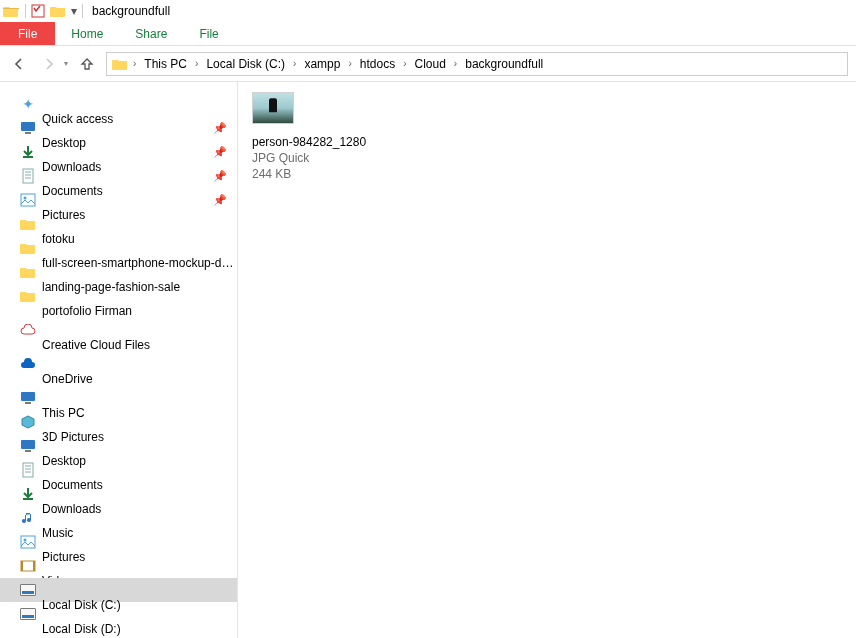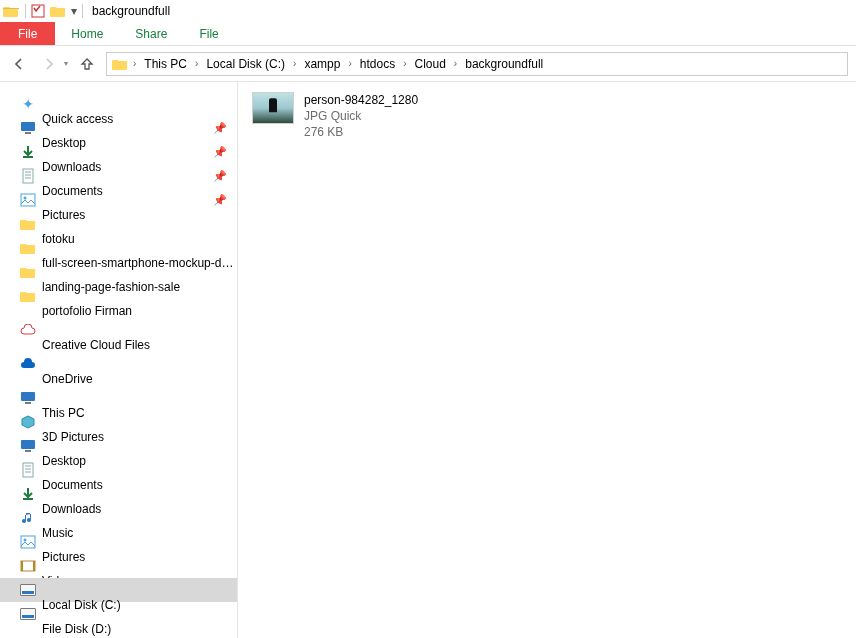--- a/index.html
+++ b/index.html
@@ -32,21 +32,21 @@
 .sidebar { width: 238px; border-right: 1px solid #e5e5e5; overflow:hidden; padding-top:10px; }
 .tree-item { height: 24px; display:flex; align-items:center; padding-left: 20px; gap:6px; color:#000; position:relative; }
 .tree-item.indent { }
 .tree-item .pin { position:absolute; right:10px; color:#8e8e8e; font-size:11px; }
 .tree-item.active { background:#d8d8d8; }
 .tree-item .ico { width:16px; height:16px; display:flex; align-items:center; justify-content:center; flex-shrink:0; }
 .tree-gap { height: 10px; }
 .tree-item .label { white-space:nowrap; overflow:hidden; text-overflow:ellipsis;margin-top:30px; }
 
 .content { flex:1; padding: 10px 14px; }
-.file-item { display:flex; gap:10px; width: 280px; }
+.file-item { display:flex; gap:10px; width: 280px; flex-direction: column; }
 .thumb { width:42px; height:32px; background: linear-gradient(180deg,#bfe1e4 0%,#9dc9cf 50%,#2e4a3d 100%); position:relative; border:1px solid #d0d0d0; }
 .thumb::after { content:""; position:absolute; left:50%; top:50%; width:8px; height:14px; background:#111; transform:translate(-50%,-70%); border-radius:2px 2px 0 0; }
 .file-meta { display:flex; flex-direction:column; line-height:1.35; }
 .file-name { color:#000; }
 .file-type, .file-size { color:#6d6d6d; }
 
 
 .folder-svg { width:16px; height:14px; }
 .star { color:#4aa3df; font-size:14px; }
 .hd { width:16px; height:12px; border:1px solid #7a7a7a; border-radius:1px; position:relative; background:#f7f7f7; }
@@ -302,27 +302,27 @@
     <div class="tree-item indent active">
       <span class="ico">
           <span class="hd"></span>
         </span>
       <span class="label">Local Disk (C:)</span>
     </div>
     <div class="tree-item indent">
       <span class="ico">
           <span class="hd"></span>
         </span>
-      <span class="label">File Disk (D:)</span>
+      <span class="label">Local Disk (D:)</span>
     </div>
   </div>
 
   <div class="content">
     <div class="file-item">
       <div class="thumb"></div>
       <div class="file-meta">
         <span class="file-name">person-984282_1280</span>
         <span class="file-type">JPG Quick</span>
-        <span class="file-size">276 KB</span>
+        <span class="file-size">244 KB</span>
       </div>
     </div>
   </div>
 </div>
 
 </body></html>

